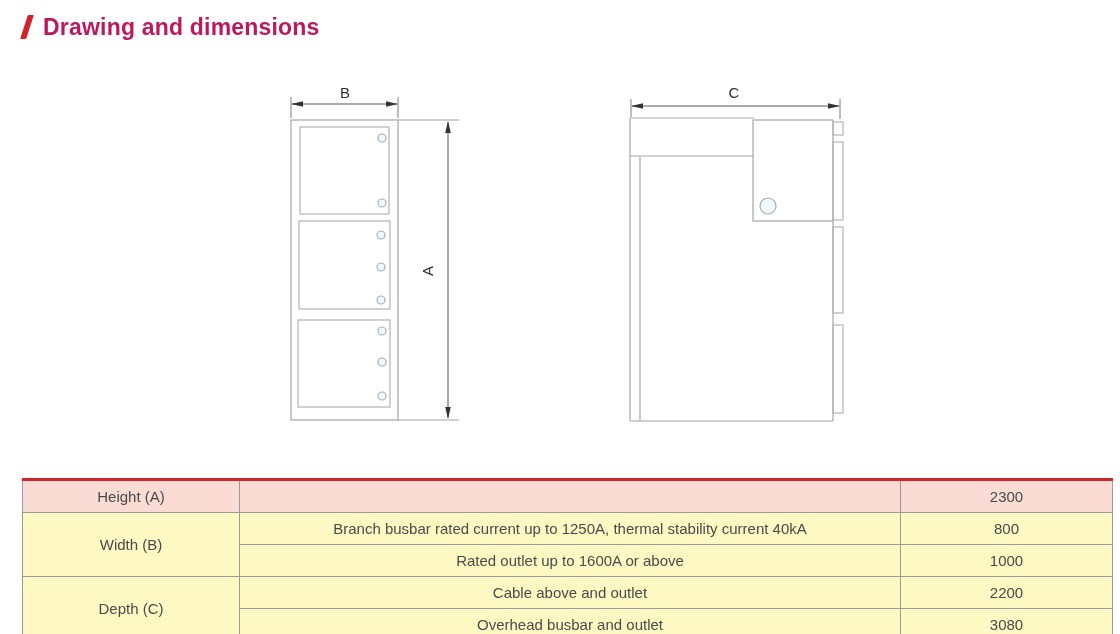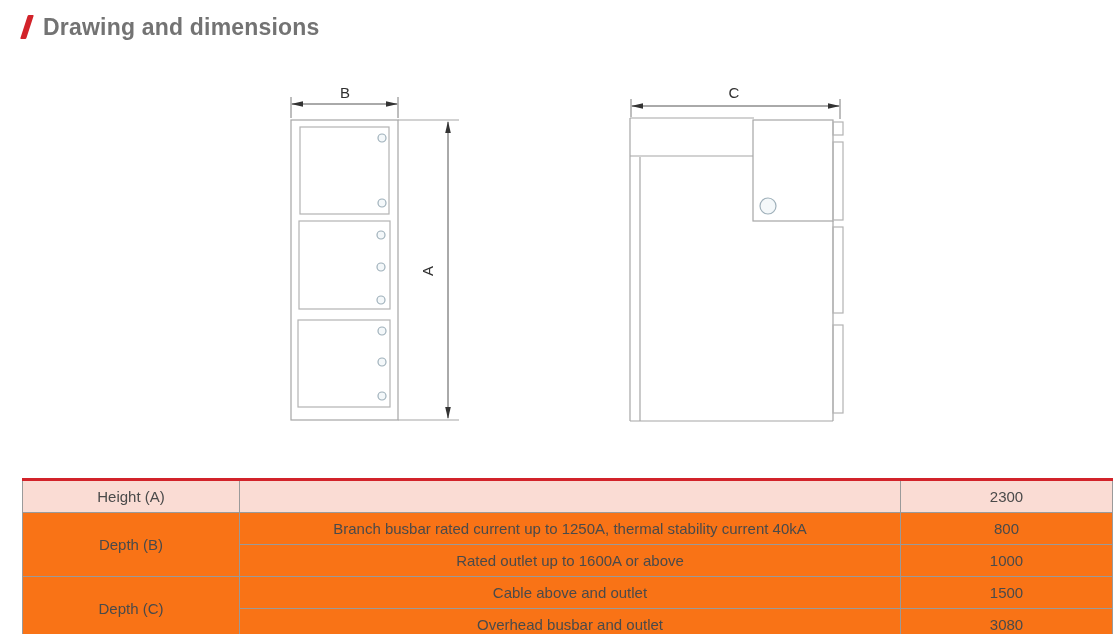--- a/index.html
+++ b/index.html
@@ -21,21 +21,21 @@
     width: 6px; height: 24px;
     background: #d2232a;
     transform: skewX(-18deg);
     border-radius: 1px;
     flex: 0 0 auto;
   }
   .title-row h1 {
     margin: 0;
     font-size: 23px;
     font-weight: bold;
-    color: #737373;
+    color: #be185d;
     letter-spacing: 0.2px;
   }
 
   
   .drawings-svg { position: absolute; left: 0; top: 0; }
   .cab  { stroke: #a6a6a6; stroke-width: 1.2; fill: none; }
   .cabf { stroke: #a6a6a6; stroke-width: 1.2; fill: #ffffff; }
   .pan  { stroke: #b3b3b3; stroke-width: 1.2; fill: none; }
   .scr  { stroke: #9fb0ba; stroke-width: 1.2; fill: #f4f8fa; }
   .dim  { stroke: #555555; stroke-width: 1; fill: none; }
@@ -58,21 +58,21 @@
     border-top: 3px solid #d2232a;
     border-bottom: 2px solid #7f7f7f;
     margin-top: 14px;
   }
   table.dim-table td {
     border: 1px solid #9a9a9a;
     text-align: center;
     vertical-align: middle;
     height: 31px;
     padding: 0 6px;
-    background: #f97316;
+    background: #fef9c3;
     overflow: hidden; white-space: nowrap;
   }
   table.dim-table tr.hl td { background: #fadcd4; }
 </style>
 </head>
 <body>
 
 <div class="title-row">
   <span class="title-slash"></span>
   <h1>Drawing and dimensions</h1>
@@ -151,32 +151,32 @@
       <col style="width:661px">
       <col style="width:212px">
     </colgroup>
     <tbody>
       <tr class="hl">
         <td>Height (A)</td>
         <td></td>
         <td>2300</td>
       </tr>
       <tr>
-        <td rowspan="2">Depth (B)</td>
+        <td rowspan="2">Width (B)</td>
         <td>Branch busbar rated current up to 1250A, thermal stability current 40kA</td>
         <td>800</td>
       </tr>
       <tr>
         <td>Rated outlet up to 1600A or above</td>
         <td>1000</td>
       </tr>
       <tr>
         <td rowspan="2">Depth (C)</td>
         <td>Cable above and outlet</td>
-        <td>1500</td>
+        <td>2200</td>
       </tr>
       <tr>
         <td>Overhead busbar and outlet</td>
         <td>3080</td>
       </tr>
     </tbody>
   </table>
 </div>
 
 </body></html>

